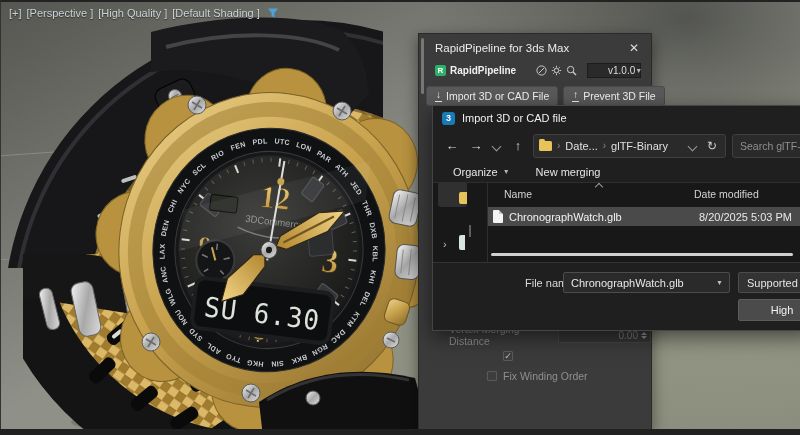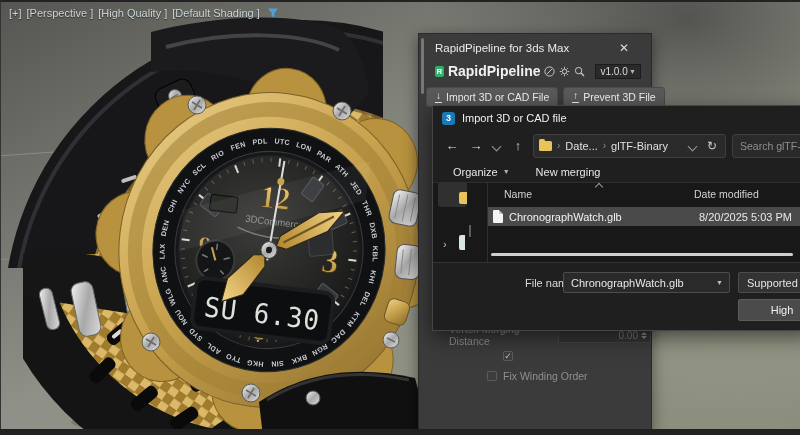--- a/index.html
+++ b/index.html
@@ -14,31 +14,31 @@
   .gridline { position:absolute; height:1px; background:#d8d8d0; }
   .vp-label { position:absolute; left:8px; top:5px; font-size:11px; color:#c9d4d6;
     display:flex; gap:5px; align-items:center; text-shadow:0 1px 1px rgba(0,0,0,.5); }
   .vp-label span { cursor:pointer; }
   .bottom-strip { position:absolute; left:0; top:429px; width:800px; height:6px; background:#212121; z-index:4; }
 
   
   .rp-panel { position:absolute; left:418px; top:33px; width:234px; height:397px;
     background:#3b3b3b; border:1px solid #2a2a2a; box-shadow:0 4px 14px rgba(0,0,0,.45); z-index:2; }
   .rp-grip { position:absolute; left:2px; top:4px; width:3px; height:56px; background:#777; border-radius:2px; }
-  .rp-title-row { display:flex; align-items:center; padding:7px 20px 4px 16px; }
+  .rp-title-row { display:flex; align-items:center; padding:7px 10px 4px 16px; }
   .rp-title { font-size:11.5px; color:#eceaea; flex:1; }
   .rp-close { color:#dcdcdc; font-size:12px; cursor:pointer; padding:0 2px; }
   .rp-brand-row { display:flex; align-items:center; padding:4px 10px 2px 16px; gap:4px; }
   .rp-logo { width:11px; height:11px; background:#2fb06a; border-radius:2px; color:#fff;
     font-size:8px; font-weight:bold; text-align:center; line-height:11px; }
-  .rp-brand { font-size:14px; color:#f0f0f0; font-weight:bold; flex:1; }
+  .rp-brand { font-size:10px; color:#f0f0f0; font-weight:bold; flex:1; }
   .rp-mini-icons { display:flex; gap:4px; margin-right:6px; }
   .rp-mini-icons svg { cursor:pointer; }
   .rp-version { width:54px; height:15px; background:#2a2a2a; border:1px solid #1c1c1c;
-    display:flex; align-items:center; font-size:10px; color:#dcdcdc; padding:0 4px; cursor:pointer; }
+    display:flex; align-items:center; font-size:10px; color:#dcdcdc; padding:0 20px; cursor:pointer; }
   .rp-version .carat { margin-left:auto; font-size:7px; color:#b5b5b5; }
   .rp-btn-row { display:flex; gap:5px; padding:6px 0 0 7px; }
   .rp-btn { height:20px; background:#5a5a5a; border:1px solid #4a4a4a; border-radius:3px;
     color:#f2f2f2; font-size:10.5px; display:flex; align-items:center; gap:4px;
     padding:0 8px; cursor:pointer; white-space:nowrap; }
   .tray-arrow { display:inline-block; border-bottom:1.5px solid #f2f2f2; line-height:10px;
     font-size:10px; padding:0 1px 1px 1px; }
   .rp-settings { position:absolute; left:0; top:292px; width:100%; font-size:10.5px; color:#8f8f8f; }
   .rp-row1 { display:flex; align-items:center; gap:8px; padding-left:30px; height:18px; }
   .rp-spinbox { width:104px; height:15px; background:#343434; border:1px solid #454545;

